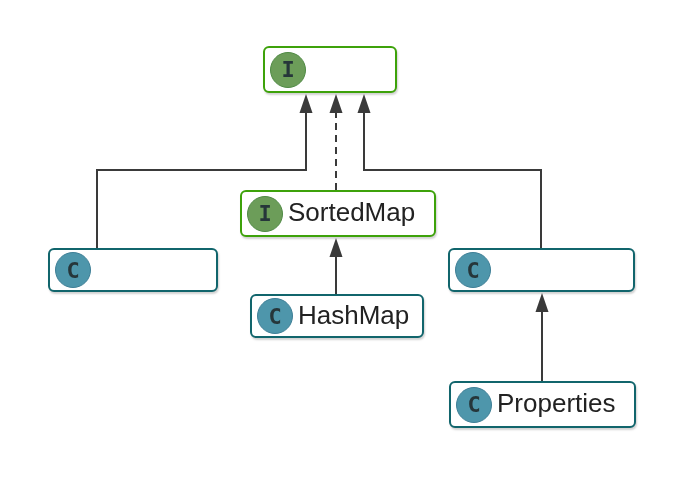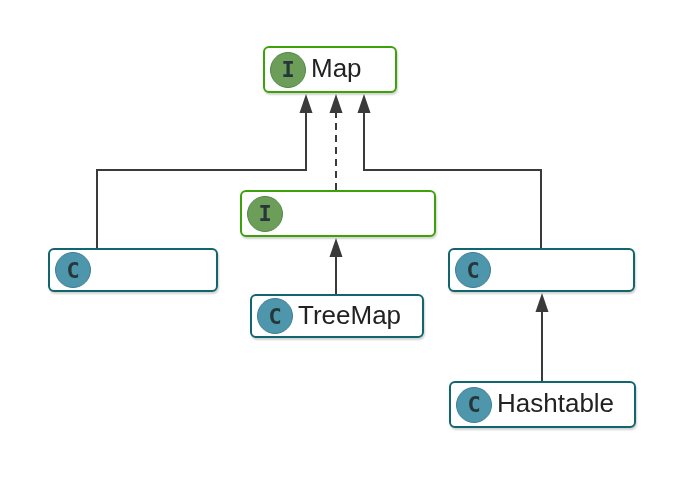--- a/index.html
+++ b/index.html
@@ -112,38 +112,38 @@
 
     <path class="edge" d="M 336 294 L 336 256"></path>
     <polygon class="arrowhead" points="336,238 329.5,257 342.5,257"></polygon>
 
     <path class="edge" d="M 542 381 L 542 311"></path>
     <polygon class="arrowhead" points="542,293 535.5,312 548.5,312"></polygon>
   </svg>
 
   <div class="node interface node-map">
     <span class="icon">I</span>
-    <span class="label">Map</span>
   </div>
 
   <div class="node interface node-sortedmap">
     <span class="icon">I</span>
+    <span class="label">SortedMap</span>
   </div>
 
   <div class="node class node-hashmap">
     <span class="icon">C</span>
   </div>
 
   <div class="node class node-treemap">
     <span class="icon">C</span>
-    <span class="label">TreeMap</span>
+    <span class="label">HashMap</span>
   </div>
 
   <div class="node class node-hashtable">
     <span class="icon">C</span>
   </div>
 
   <div class="node class node-properties">
     <span class="icon">C</span>
-    <span class="label">Hashtable</span>
+    <span class="label">Properties</span>
   </div>
 
 </div>
 
 </body></html>

